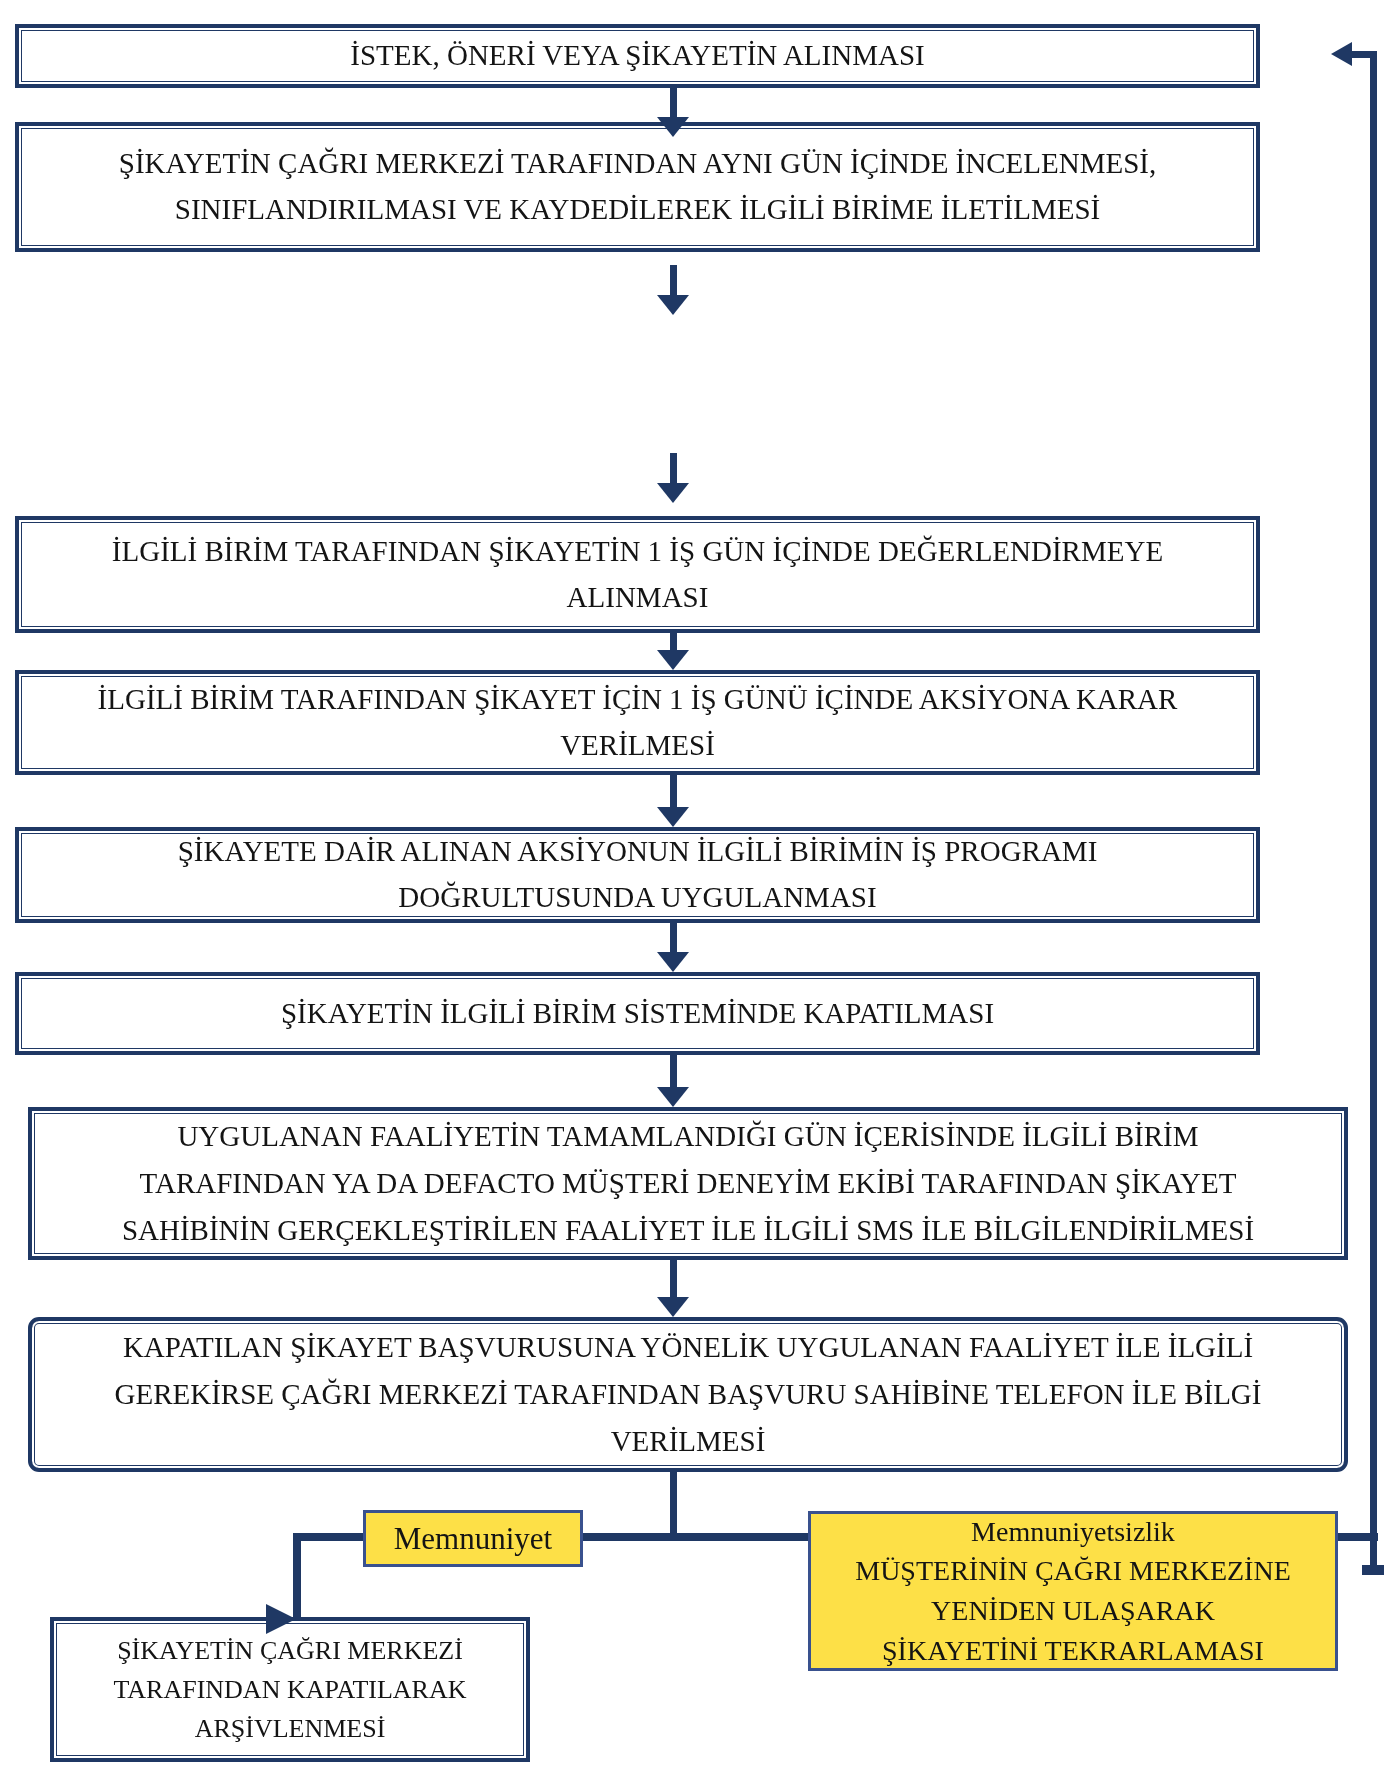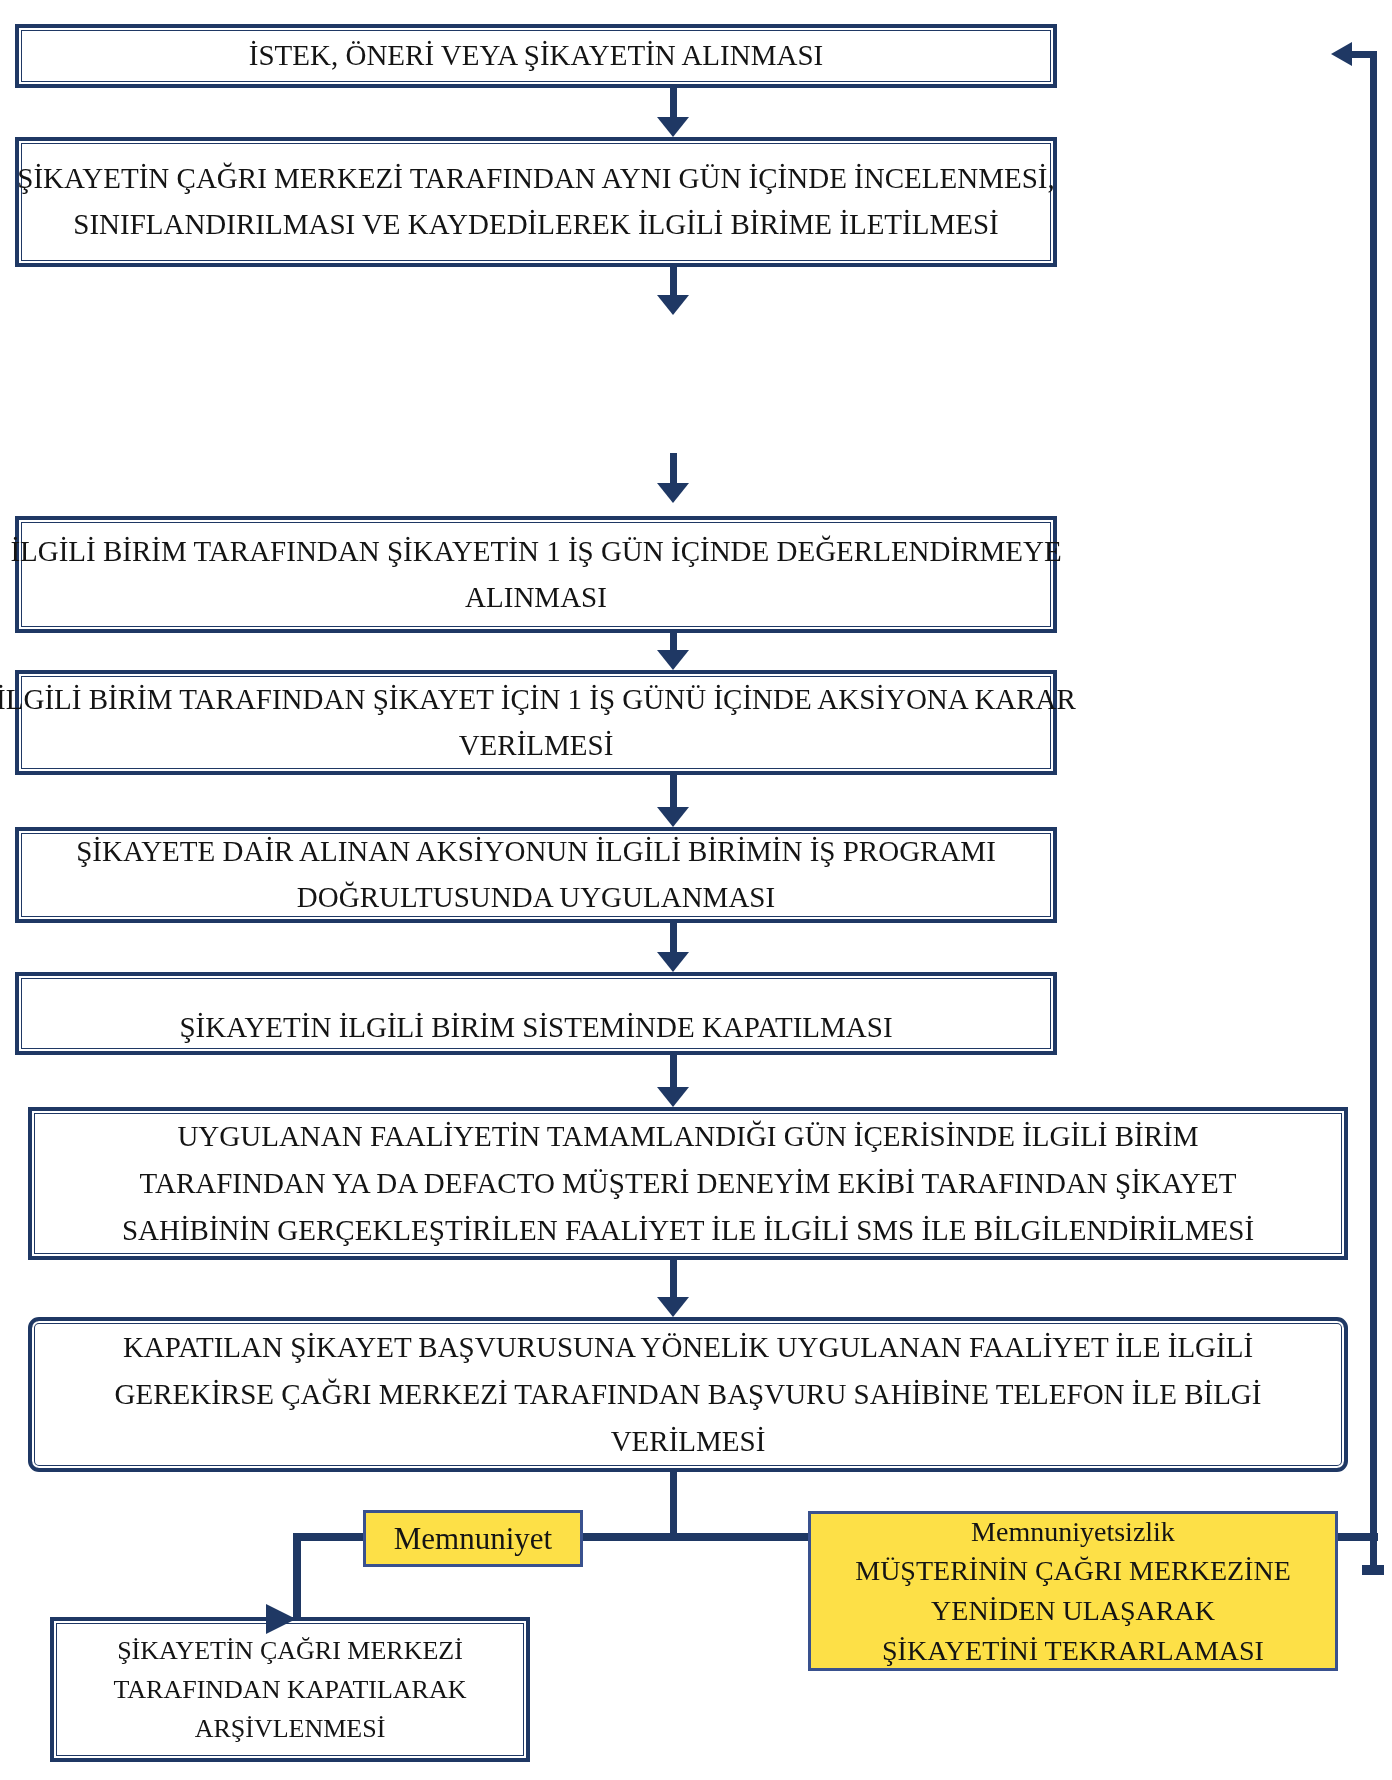--- a/index.html
+++ b/index.html
@@ -14,42 +14,42 @@
     height:1780px;
     background:#ffffff;
     font-family:"Liberation Serif","DejaVu Serif",serif;
     color:var(--ink);
     overflow:hidden;
   }
   
   .fbox{
     position:absolute;
     left:15px;
-    width:1042px;
+    width:1245px;
     background:#ffffff;
     border:4px solid var(--navy);
     box-shadow: inset 0 0 0 2px #ffffff, inset 0 0 0 3px var(--navy);
     box-sizing:border-box;
     display:flex;
     flex-direction:column;
     justify-content:center;
     align-items:center;
     text-align:center;
     font-size:29px;
     line-height:1.58;
     z-index:2;
   }
   .fbox .ln{white-space:nowrap;}
   .b1{top:24px;height:64px;}
-  .b2{top:137px;height:130px;}
+  .b2{top:122px;height:130px;}
   .b3{top:315px;height:140px;}
   .b4{top:516px;height:117px;}
   .b5{top:670px;height:105px;}
   .b6{top:827px;height:96px;}
-  .b7{top:972px;height:83px;justify-content:flex-end;}
+  .b7{top:972px;height:83px;}
   .b8{top:1107px;height:153px;left:28px;width:1320px;line-height:1.62;}
   .b9{top:1317px;height:155px;left:28px;width:1320px;line-height:1.62;border-radius:11px;}
 
   
   .vline,.hline{position:absolute;background:var(--navy);z-index:1;}
   .tri-down{
     position:absolute;z-index:3;width:0;height:0;
     border-left:16px solid transparent;
     border-right:16px solid transparent;
     border-top:20px solid var(--navy);

